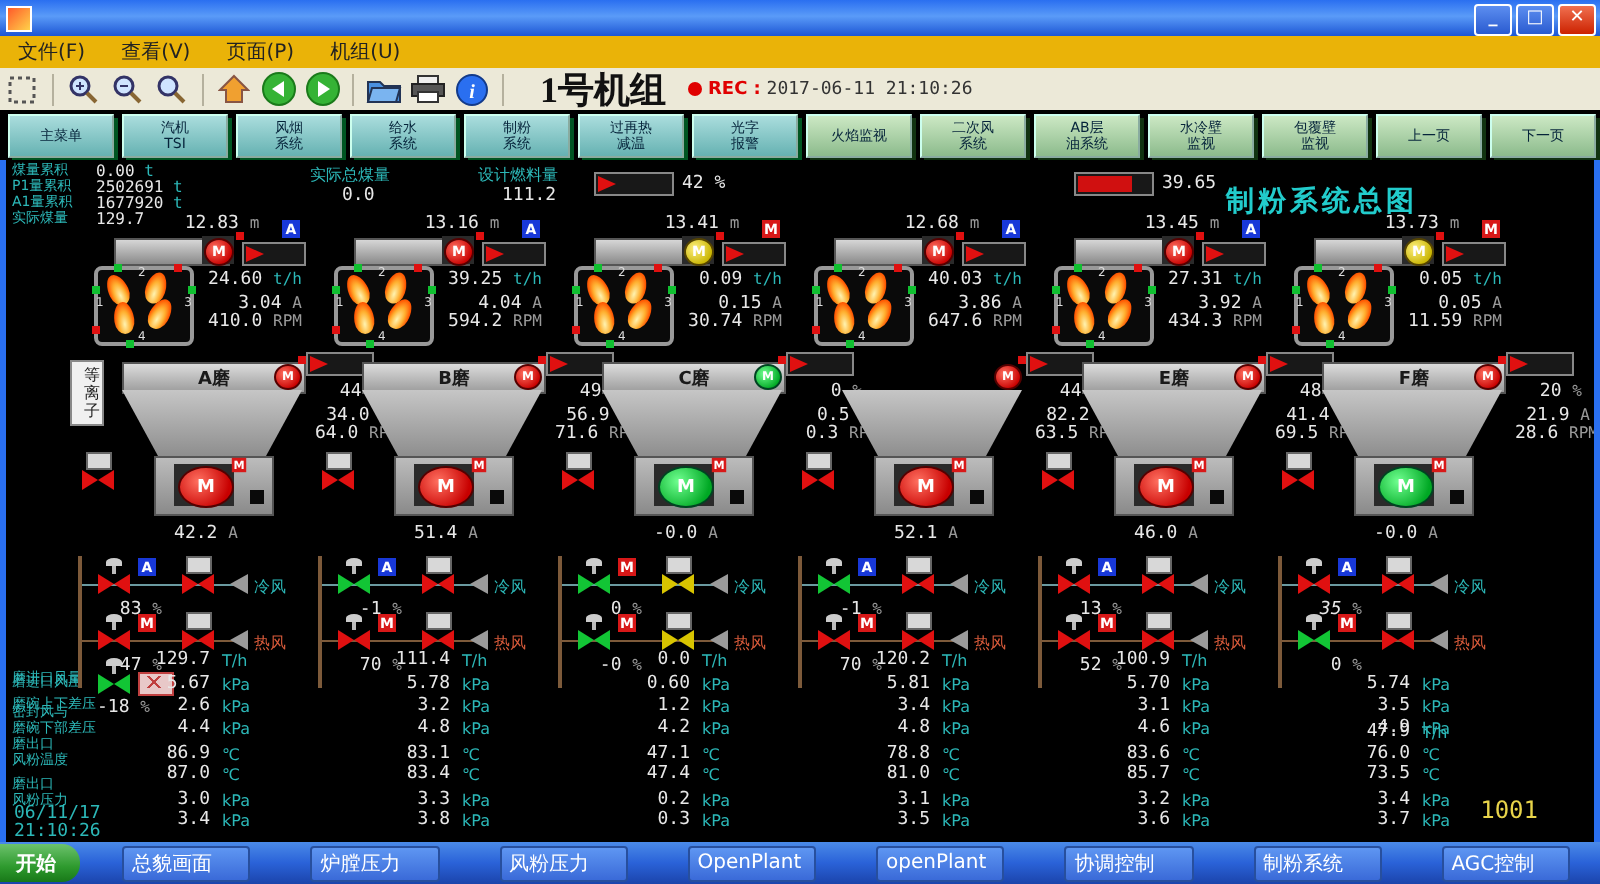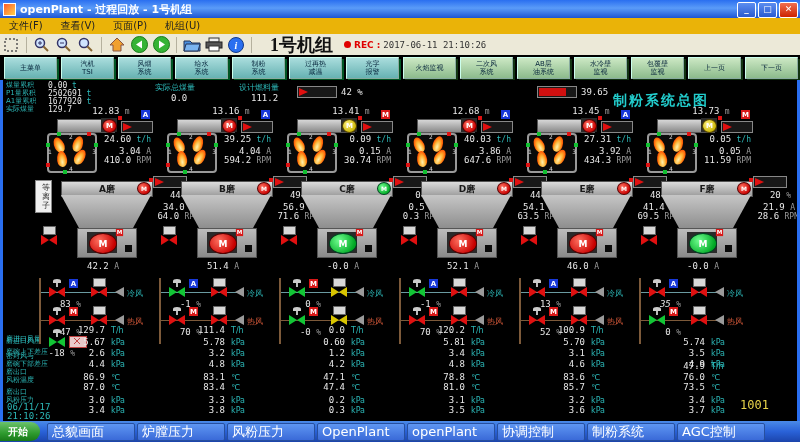--- a/index.html
+++ b/index.html
@@ -114,32 +114,31 @@
   .tv{position:absolute;left:0;top:0;width:72px;text-align:right;color:#e8e8e8;font-family:"DejaVu Sans Mono",monospace;font-size:9px;}
   .tu{position:absolute;left:78px;top:1px;color:#2cb8b8;font-size:8px;}
   
   .llab{position:absolute;left:3px;width:50px;color:#2cb8b8;font-size:7px;line-height:8px;}
   .ll0{top:255px;}.ll1{top:257px;}.ll2{top:268px;}.ll3{top:272px;}.ll4{top:288px;}.ll5{top:308px;}
   
   #taskbar{position:absolute;left:0;top:421px;width:800px;height:21px;
     background:linear-gradient(180deg,#4a8ae8 0%,#2a62d8 50%,#1b44ab 100%);display:flex;align-items:center;}
   #startbtn{height:19px;padding:0 12px 0 8px;margin-right:6px;display:flex;align-items:center;color:#fff;font-weight:bold;font-size:10px;
     background:linear-gradient(180deg,#6cc26c 0%,#2e9a2e 60%,#187818 100%);border-radius:0 9px 9px 0;}
-  .task-btn{height:16px;max-width:78px;flex:1;margin:0 1px;padding:0 4px;display:flex;align-items:center;overflow:hidden;
-    color:#fff;font-size:13px;white-space:nowrap;background:linear-gradient(180deg,#5e96f2,#3a6ad8);border:1px solid #274f9e;border-radius:2px;}
+  .task-btn{height:16px;max-width:78px;flex:1;margin:0 15px;padding:0 4px;display:flex;align-items:center;overflow:hidden;
+    color:#fff;font-size:10px;white-space:nowrap;background:linear-gradient(180deg,#5e96f2,#3a6ad8);border:1px solid #274f9e;border-radius:2px;}
   svg{display:block;}
 </style>
 </head>
 <body>
 
 <div id="win">
 
   <div id="titlebar">
     <div id="appicon"></div>
-    <span>openPlant - 过程回放 - 1号机组</span>
     <div id="winbtns">
       <div class="wbtn">_</div>
       <div class="wbtn">□</div>
       <div class="wbtn close">✕</div>
     </div>
   </div>
 
   <div id="menubar">
     <span class="menu-item">文件(F)</span>
     <span class="menu-item">查看(V)</span>
@@ -786,38 +785,35 @@
       <span class="bnum" style="right:-1px;top:14px;">3</span>
       <span class="bnum" style="left:20px;bottom:-1px;">4</span>
       <div class="bsq" style="left:8px;top:-3px;"></div>
       <div class="bsq r" style="right:4px;top:-3px;"></div>
       <div class="bsq" style="left:-3px;top:8px;"></div>
       <div class="bsq" style="right:-3px;top:8px;"></div>
       <div class="bsq" style="left:14px;bottom:-3px;"></div>
       <div class="bsq r" style="left:-3px;bottom:4px;"></div>
     </div>
 
-    <div class="milltop">
-            <span>D磨</span>
-          </div>
     <div class="motor m-red" style="left:104px;top:102px;width:12px;height:11px;font-size:6px;">M</div>
     <div class="dotbdg" style="left:116px;top:98px;"></div>
     <div class="millbody"></div>
     <div class="millbase"></div>
     <div class="pad" style="left:54px;top:152px;width:30px;height:21px;"></div>
     <div class="motor m-red" style="left:56px;top:153px;width:26px;height:19px;font-size:9px;">M</div>
     <div class="bdg bdg-M" style="left:82px;top:148px;transform:scale(.8);">M</div>
     <div class="blacksq" style="left:92px;top:165px;"></div>
 
     <div class="side">
       <div class="sgauge">
               <i></i>
             </div>
       <div class="spct num"><span>44</span> <span class="unit">%</span></div>
-      <div class="scur num"><span>54.1</span> <span class="unit">A</span></div>
+      <div class="scur num"><span>82.2</span> <span class="unit">A</span></div>
       <div class="srpm num"><span>63.5</span> <span class="unit">RPM</span></div>
     </div>
 
     <div class="valve v-red" style="left:8px;top:155px;">
             <i class="l"></i>
             <i class="r"></i>
             <span class="abox"></span>
           </div>
     <div class="bcur num"><span>52.1</span> <span class="unit">A</span></div>
 

